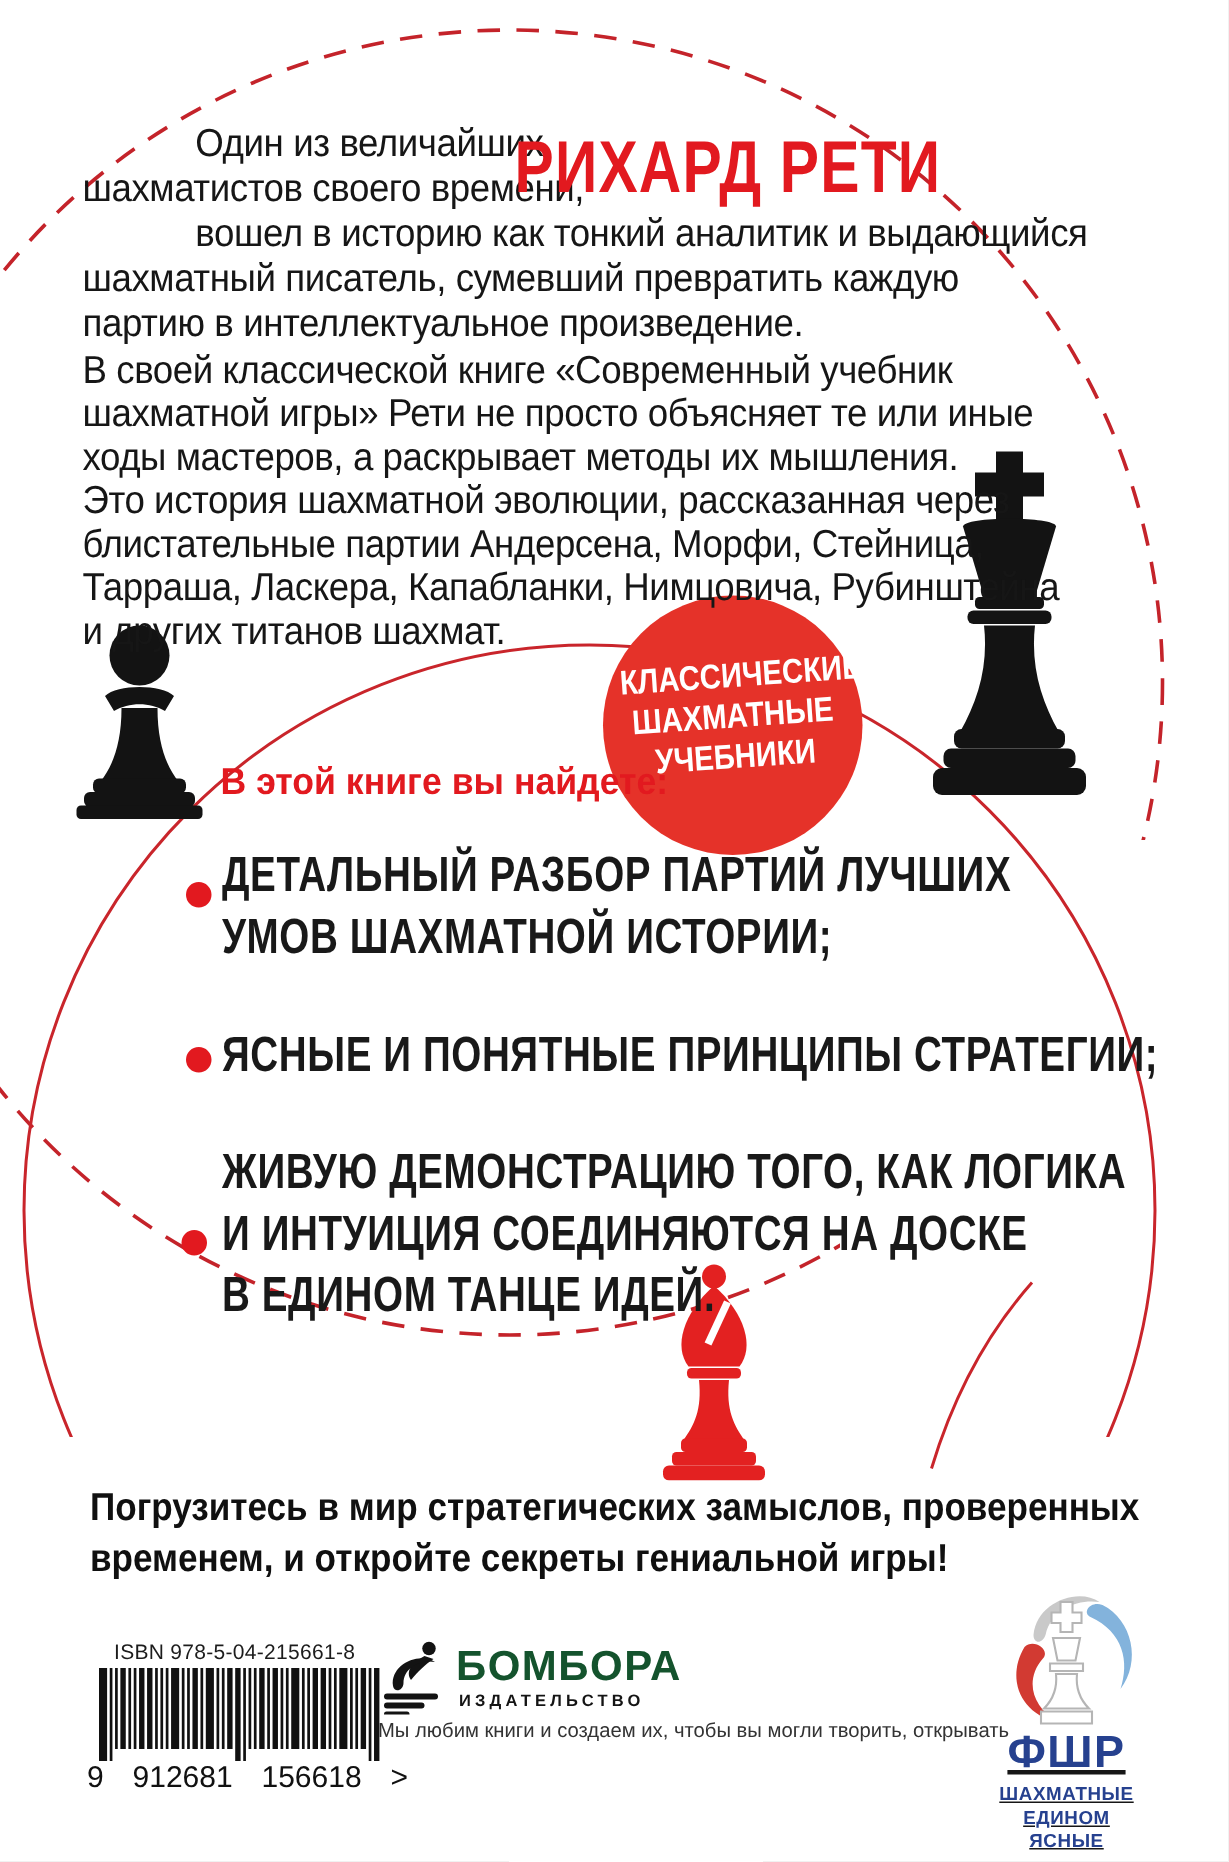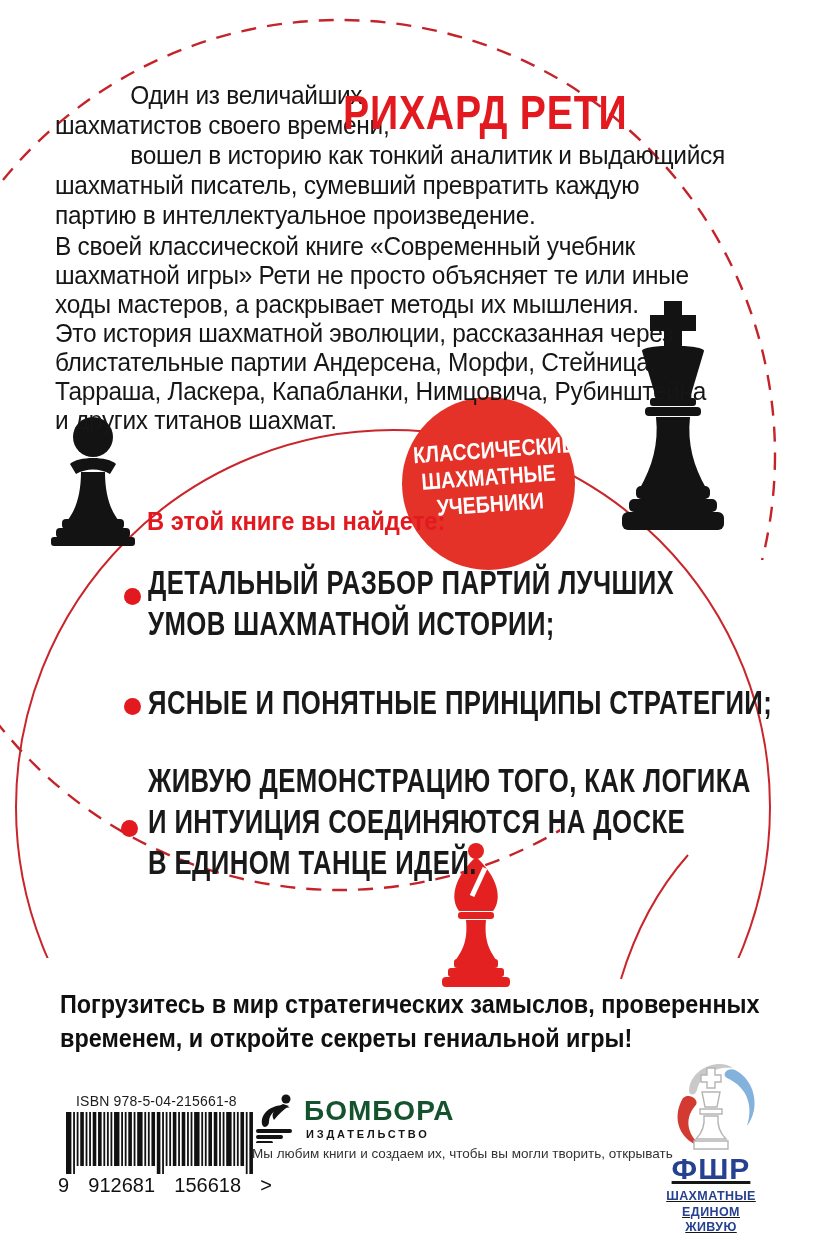--- a/index.html
+++ b/index.html
@@ -248,17 +248,17 @@
       <path d="M46,12 h8 v7 h6 v7 h-6 v6 h-8 v-6 h-6 v-7 h6 Z
                M41,36 h18 l-3,15 h-12 Z
                M39,53 h22 v5 h-22 Z
                M43,60 c1,10 -2,17 -8,23 h30 c-6,-6 -9,-13 -8,-23 Z
                M33,85 h34 v8 h-34 Z" fill="#ffffff" stroke="#b5b5b5" stroke-width="1.4"></path>
     </svg>
     <div class="fabbr">ФШР</div>
     <div class="flines">
         <div class="ln">ШАХМАТНЫЕ</div>
         <div class="ln">ЕДИНОМ</div>
-        <div class="ln">ЖИВУЮ</div>
+        <div class="ln">ЯСНЫЕ</div>
       </div>
   </div>
 
 </div>
 
 </body></html>

